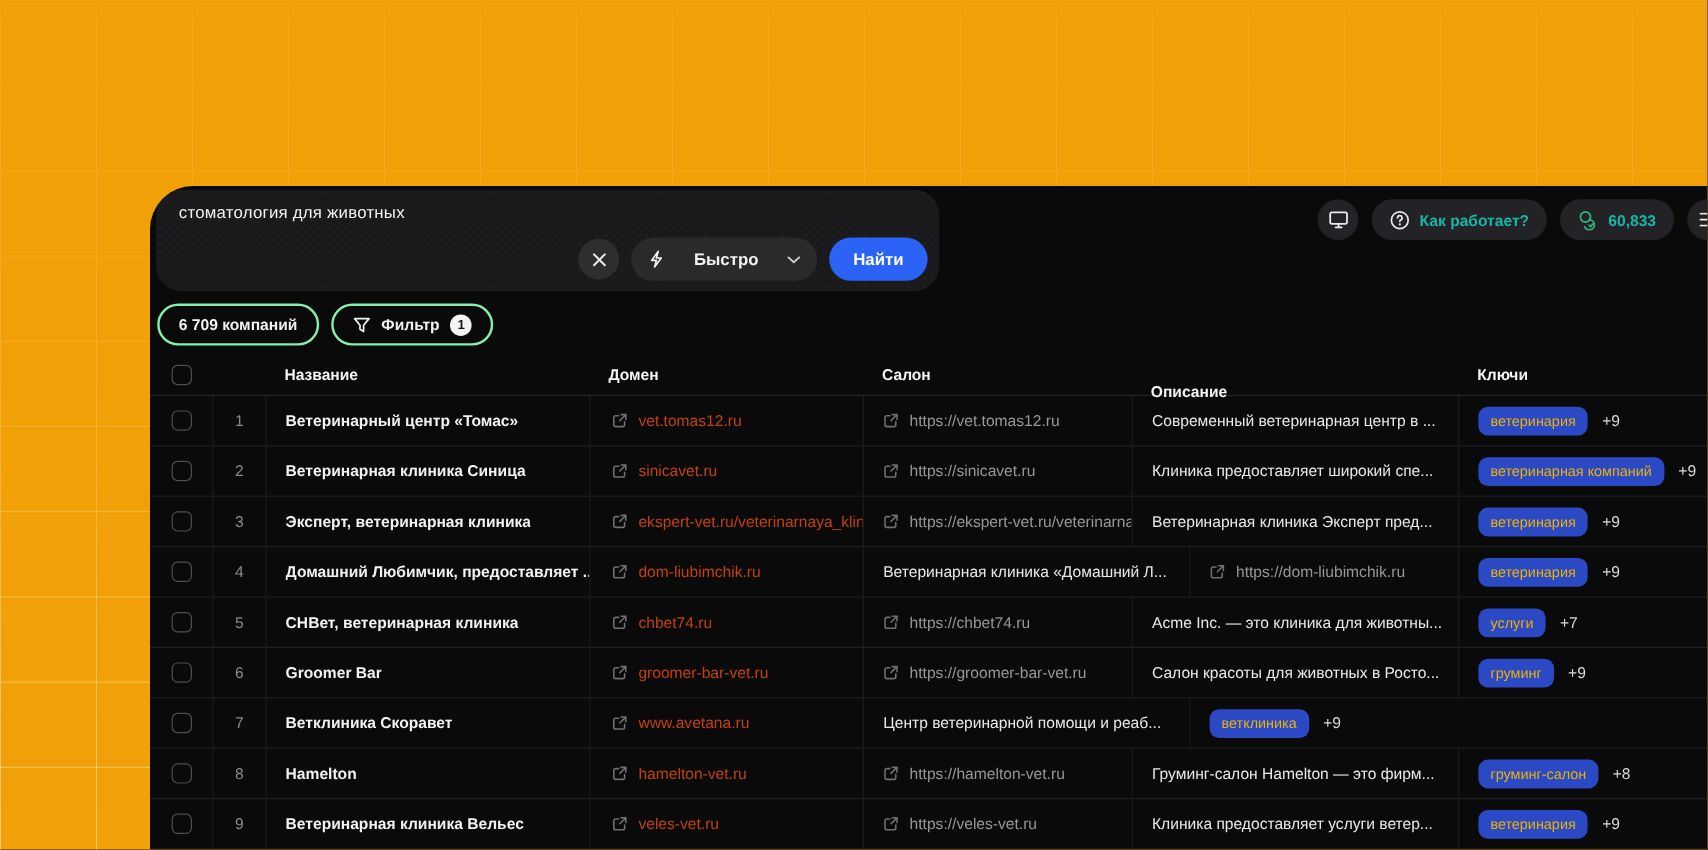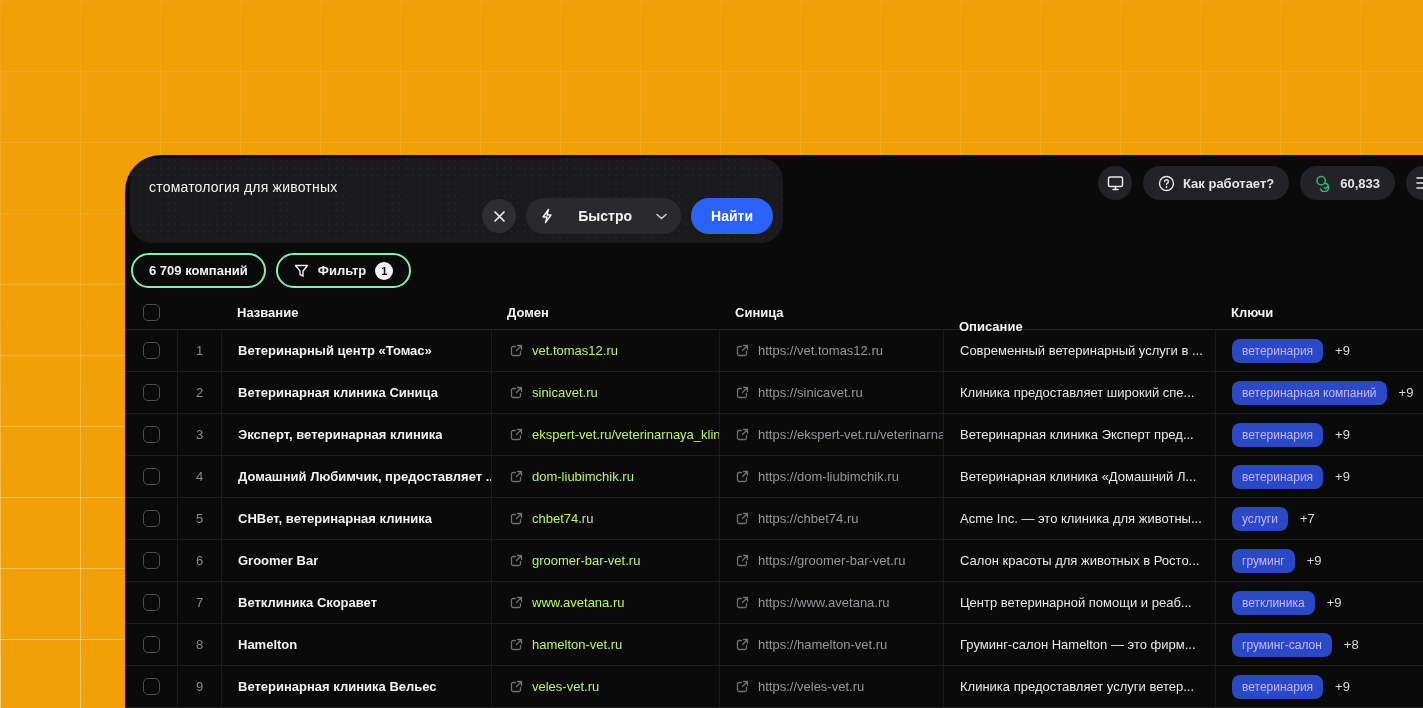--- a/index.html
+++ b/index.html
@@ -25,21 +25,21 @@
     background:#0A0A0B; border-top-left-radius:36px; z-index:2; overflow:hidden;
   }
 
   
   .search-card {
     position:absolute; left:5px; top:3px; width:653px; height:85px;
     background:#1A1A1C; border-radius:22px;
     background-image:radial-gradient(rgba(255,255,255,.04) 1px, transparent 1px);
     background-size:7px 7px;
   }
-  .search-query { position:absolute; left:19px; top:21px; color:#F4F4F4; font-size:14px; font-weight:500; letter-spacing:.2px; }
+  .search-query { position:absolute; left:19px; top:11px; color:#F4F4F4; font-size:14px; font-weight:500; letter-spacing:.2px; }
   .search-controls { position:absolute; right:10px; bottom:9px; display:flex; align-items:center; gap:10px; }
   .circle-btn {
     width:34px; height:34px; border-radius:50%; background:#2E2E31; border:none;
     display:flex; align-items:center; justify-content:center; color:#EDEDED; cursor:pointer;
   }
   .pill-btn {
     height:36px; border-radius:18px; background:#2A2A2D; border:none; cursor:pointer;
     display:flex; align-items:center; gap:24px; padding:0 14px;
     color:#F2F2F2; font-size:14px; font-weight:600; font-family:inherit;
   }
@@ -50,21 +50,21 @@
 
   
   .toolbar { position:absolute; top:11px; right:0; display:flex; align-items:center; gap:11px; }
   .tb-circle {
     width:34px; height:34px; border-radius:50%; background:#232327; border:none; cursor:pointer;
     display:flex; align-items:center; justify-content:center; color:#E8E8E8;
   }
   .tb-pill {
     height:34px; border-radius:17px; background:#232327; border:none; cursor:pointer;
     display:flex; align-items:center; gap:8px; padding:0 15px;
-    color:#e5e5e5; font-size:13px; font-weight:700; font-family:inherit;
+    color:#14b8a6; font-size:13px; font-weight:700; font-family:inherit;
   }
   .tb-menu { margin-right:-17px; }
 
   
   .chips { position:absolute; left:6px; top:98px; display:flex; gap:10px; }
   .chip {
     height:35px; border-radius:18px; border:2px solid #86efac; background:transparent; cursor:pointer;
     display:flex; align-items:center; gap:9px; padding:0 16px;
     color:#F2F2F2; font-size:13px; font-weight:600; font-family:inherit;
   }
@@ -76,39 +76,39 @@
   
   .table { position:absolute; left:0; right:0; top:141px; bottom:0; }
   .thead { display:flex; height:34px; align-items:center; border-bottom:1px solid #242427; }
   .th { color:#F4F4F4; font-size:13px; font-weight:700; padding-left:16px; }
   .trow { display:flex; height:42px; align-items:stretch; border-bottom:1px solid #1E1E21; }
   .cell { display:flex; align-items:center; padding-left:16px; overflow:hidden; white-space:nowrap; }
   .cell + .cell { border-left:1px solid #1B1B1E; }
   .c-check { width:52px; justify-content:center; padding-left:0; flex:none; }
   .c-num   { width:44px; justify-content:center; padding-left:0; flex:none; color:#8A8A8E; font-size:13px; }
   .c-name  { width:270px; flex:none; color:#F2F2F2; font-size:13px; font-weight:600; }
-  .c-domain{ width:228px; flex:none; color:#bef264; font-size:13px; gap:9px;padding-left:18px; }
+  .c-domain{ width:228px; flex:none; color:#c2410c; font-size:13px; gap:9px;padding-left:18px; }
   .c-link  { width:224px; flex:none; color:#97979B; font-size:13px; gap:9px; }
   .c-desc  { width:272px; flex:none; color:#E9E9EB; font-size:13px; }
   .c-keys  { flex:1; gap:12px; }
   .h-check { width:52px; display:flex; justify-content:center; flex:none; }
   .h-num   { width:44px; flex:none; }
   .h-name  { width:270px; flex:none; }
   .h-domain{ width:228px; flex:none; }
   .h-link  { width:224px; flex:none; }
   .h-desc  { width:272px; flex:none;margin-top:28px; }
   .h-keys  { flex:1; }
 
   .checkbox {
     width:17px; height:17px; border-radius:5px; border:1.5px solid #4E4E54;
     background:transparent; cursor:pointer; flex:none;
   }
   .ext-icon { flex:none; color:#6F6F74; display:flex; }
   .tag {
-    background:#2B49C4; color:#c4b5fd; font-size:12px; font-weight:500;
+    background:#2B49C4; color:#eab308; font-size:12px; font-weight:500;
     padding:5px 10px; border-radius:8px; flex:none; cursor:pointer;
   }
   .more { color:#D9D9DC; font-size:13px; }
   .txt-clip { overflow:hidden; white-space:nowrap; }
   svg { display:block; }
 </style>
 </head>
 <body>
 
 <div class="panel">
@@ -194,21 +194,21 @@
   </div>
 
   <div class="table">
     <div class="thead">
       <div class="h-check">
           <button class="checkbox"></button>
         </div>
       <div class="h-num"></div>
       <div class="th h-name">Название</div>
       <div class="th h-domain">Домен</div>
-      <div class="th h-link">Синица</div>
+      <div class="th h-link">Салон</div>
       <div class="th h-desc">Описание</div>
       <div class="th h-keys">Ключи</div>
     </div>
     <div id="tbody">
   <div class="trow">
     <div class="cell c-check">
             <button class="checkbox"></button>
           </div>
     <div class="cell c-num">1</div>
     <div class="cell c-name">
@@ -226,21 +226,21 @@
     <div class="cell c-link">
       <span class="ext-icon">
         <svg width="13" height="13" viewBox="0 0 13 13">
                 <path d="M5.5 2.5H3A1.5 1.5 0 0 0 1.5 4v6A1.5 1.5 0 0 0 3 11.5h6A1.5 1.5 0 0 0 10.5 10V7.5" fill="none" stroke="currentColor" stroke-width="1.3" stroke-linecap="round"></path>
                 <path d="M7.5 1.5h4v4M11.2 1.8L6.5 6.5" fill="none" stroke="currentColor" stroke-width="1.3" stroke-linecap="round"></path>
               </svg>
       </span>
       <span class="txt-clip">https://vet.tomas12.ru</span>
     </div>
     <div class="cell c-desc">
-            <span class="txt-clip">Современный ветеринарный услуги в ...</span>
+            <span class="txt-clip">Современный ветеринарная центр в ...</span>
           </div>
     <div class="cell c-keys">
       <span class="tag">ветеринария</span>
       <span class="more">+9</span>
     </div>
   </div>
 
   <div class="trow">
     <div class="cell c-check">
             <button class="checkbox"></button>
@@ -321,32 +321,32 @@
           </div>
     <div class="cell c-domain">
       <span class="ext-icon">
         <svg width="13" height="13" viewBox="0 0 13 13">
                 <path d="M5.5 2.5H3A1.5 1.5 0 0 0 1.5 4v6A1.5 1.5 0 0 0 3 11.5h6A1.5 1.5 0 0 0 10.5 10V7.5" fill="none" stroke="currentColor" stroke-width="1.3" stroke-linecap="round"></path>
                 <path d="M7.5 1.5h4v4M11.2 1.8L6.5 6.5" fill="none" stroke="currentColor" stroke-width="1.3" stroke-linecap="round"></path>
               </svg>
       </span>
       <span class="txt-clip">dom-liubimchik.ru</span>
     </div>
+    <div class="cell c-desc">
+            <span class="txt-clip">Ветеринарная клиника «Домашний Л...</span>
+          </div>
     <div class="cell c-link">
       <span class="ext-icon">
         <svg width="13" height="13" viewBox="0 0 13 13">
                 <path d="M5.5 2.5H3A1.5 1.5 0 0 0 1.5 4v6A1.5 1.5 0 0 0 3 11.5h6A1.5 1.5 0 0 0 10.5 10V7.5" fill="none" stroke="currentColor" stroke-width="1.3" stroke-linecap="round"></path>
                 <path d="M7.5 1.5h4v4M11.2 1.8L6.5 6.5" fill="none" stroke="currentColor" stroke-width="1.3" stroke-linecap="round"></path>
               </svg>
       </span>
       <span class="txt-clip">https://dom-liubimchik.ru</span>
     </div>
-    <div class="cell c-desc">
-            <span class="txt-clip">Ветеринарная клиника «Домашний Л...</span>
-          </div>
     <div class="cell c-keys">
       <span class="tag">ветеринария</span>
       <span class="more">+9</span>
     </div>
   </div>
 
   <div class="trow">
     <div class="cell c-check">
             <button class="checkbox"></button>
           </div>
@@ -426,29 +426,20 @@
           </div>
     <div class="cell c-domain">
       <span class="ext-icon">
         <svg width="13" height="13" viewBox="0 0 13 13">
                 <path d="M5.5 2.5H3A1.5 1.5 0 0 0 1.5 4v6A1.5 1.5 0 0 0 3 11.5h6A1.5 1.5 0 0 0 10.5 10V7.5" fill="none" stroke="currentColor" stroke-width="1.3" stroke-linecap="round"></path>
                 <path d="M7.5 1.5h4v4M11.2 1.8L6.5 6.5" fill="none" stroke="currentColor" stroke-width="1.3" stroke-linecap="round"></path>
               </svg>
       </span>
       <span class="txt-clip">www.avetana.ru</span>
     </div>
-    <div class="cell c-link">
-      <span class="ext-icon">
-        <svg width="13" height="13" viewBox="0 0 13 13">
-                <path d="M5.5 2.5H3A1.5 1.5 0 0 0 1.5 4v6A1.5 1.5 0 0 0 3 11.5h6A1.5 1.5 0 0 0 10.5 10V7.5" fill="none" stroke="currentColor" stroke-width="1.3" stroke-linecap="round"></path>
-                <path d="M7.5 1.5h4v4M11.2 1.8L6.5 6.5" fill="none" stroke="currentColor" stroke-width="1.3" stroke-linecap="round"></path>
-              </svg>
-      </span>
-      <span class="txt-clip">https://www.avetana.ru</span>
-    </div>
     <div class="cell c-desc">
             <span class="txt-clip">Центр ветеринарной помощи и реаб...</span>
           </div>
     <div class="cell c-keys">
       <span class="tag">ветклиника</span>
       <span class="more">+9</span>
     </div>
   </div>
 
   <div class="trow">

